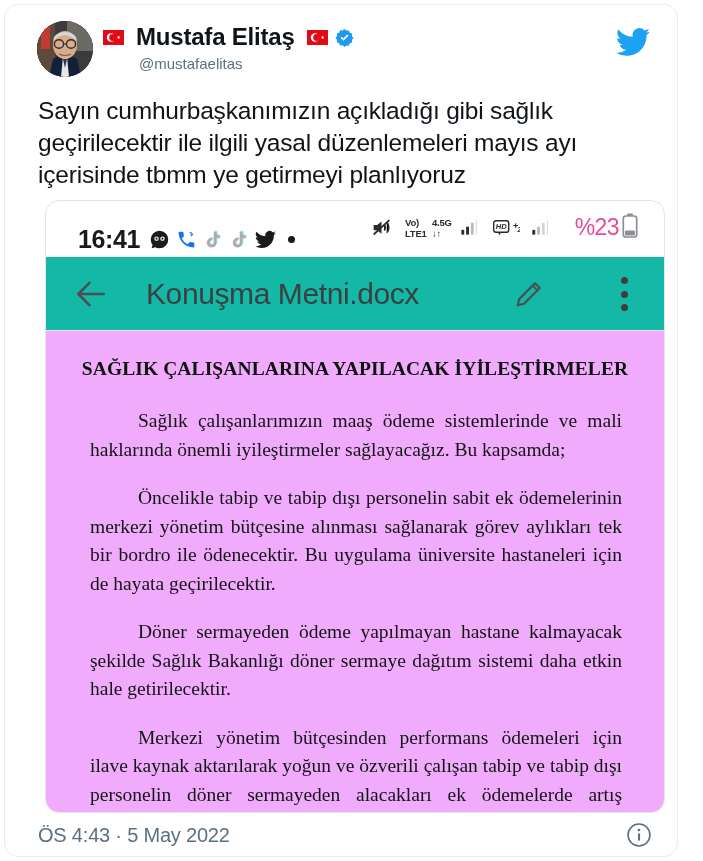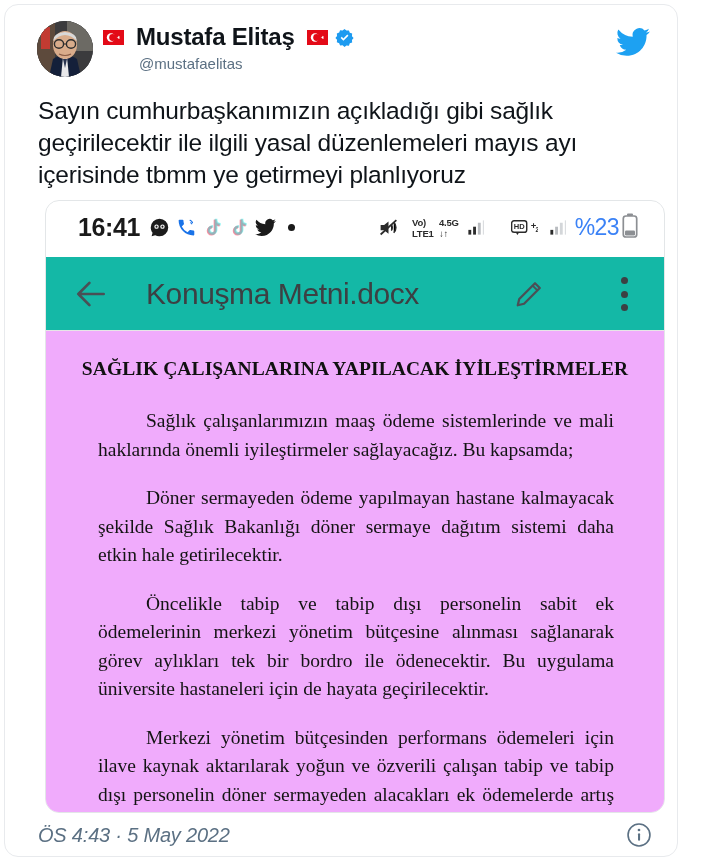--- a/index.html
+++ b/index.html
@@ -126,21 +126,21 @@
   
   .statusbar {
     position: absolute;
     left: 0; top: 0;
     width: 618px;
     height: 56px;
   }
   .sb-left {
     position: absolute;
     left: 32px;
-    top: 11px;
+    top: 23px;
     display: flex;
     align-items: center;
     height: 30px;
   }
   .sb-time {
     font-size: 25px;
     font-weight: 600;
     color: #1a1a1a;
     letter-spacing: -0.4px;
     margin-right: 9px;
@@ -175,23 +175,23 @@
     font-weight: bold;
     color: #2b2b2b;
     letter-spacing: -0.2px;
     height: 11px;
   }
   .sb-net-row span { display: inline-block; }
   .sb-net-row .lbl { width: 27px; }
   .sb-batt-text {
     font-size: 23px;
     font-weight: 500;
-    color: #3b82f6;
+    color: #ec4899;
     letter-spacing: -0.6px;
-    margin-left: 2px;
+    margin-left: 20px;
     line-height: 26px;
   }
   .sb-batt-icon { margin-left: 3px; }
 
   
   .doc-toolbar {
     position: absolute;
     left: 0; top: 56px;
     width: 618px;
     height: 74px;
@@ -263,21 +263,21 @@
     font-family: "Liberation Serif", serif;
     font-weight: bold;
     font-size: 19.5px;
     color: #111111;
     letter-spacing: 0.1px;
   }
   .doc-body {
     padding: 0 34px 0 36px;
   }
   .doc-p {
-    margin: 16px;
+    margin: 8px;
     padding: 0;
     font-family: "Liberation Serif", serif;
     font-size: 19.5px;
     line-height: 28.5px;
     color: #141414;
     text-align: justify;
     text-indent: 48px;
     margin-top: 20px;
   }
   .doc-p:first-child { margin-top: 27px; }
@@ -291,21 +291,20 @@
     height: 40px;
   }
   .ts {
     position: absolute;
     left: 33px;
     top: 6px;
     font-size: 20px;
     color: #5b7083;
     letter-spacing: -0.2px;
     line-height: 24px;
-    font-style: italic;
   }
   .info-icon {
     position: absolute;
     right: 27px;
     top: 5px;
     width: 26px;
     height: 26px;
   }
 </style>
 </head>
@@ -443,21 +442,21 @@
 
         <span class="sb-icon">
           <svg width="19" height="19" viewBox="0 0 24 24">
             <rect x="3" y="15" width="3.6" height="6" fill="#2b2b2b"></rect>
             <rect x="9" y="11" width="3.6" height="10" fill="#2b2b2b"></rect>
             <rect x="15" y="6" width="3.6" height="15" fill="#b9bcc0"></rect>
             <rect x="21.3" y="3" width="1.2" height="18" fill="#d3d6d9"></rect>
           </svg>
         </span>
 
-        <span class="sb-icon" style="margin-left:20px;">
+        <span class="sb-icon" style="margin-left:9px;font-style:italic;">
           <svg width="27" height="20" viewBox="0 0 34 20">
             <rect x="0.8" y="2.2" width="19" height="14.5" rx="3" fill="none" stroke="#2b2b2b" stroke-width="1.8"></rect>
             <path d="M6 16.7 L8 20 L10.4 16.7 Z" fill="#2b2b2b"></path>
             <text x="10.3" y="13" font-family="Liberation Sans, sans-serif" font-size="9.5" font-weight="bold" fill="#2b2b2b" text-anchor="middle">HD</text>
             <text x="25" y="12.5" font-family="Liberation Sans, sans-serif" font-size="12" font-weight="bold" fill="#2b2b2b">+</text>
             <text x="31" y="16" font-family="Liberation Sans, sans-serif" font-size="8" font-weight="bold" fill="#2b2b2b">2</text>
           </svg>
         </span>
 
         <span class="sb-icon" style="margin-left:4px;">
@@ -502,22 +501,22 @@
           <i></i>
           <i></i>
       </span>
     </div>
     <div class="tb-divider"></div>
 
     <div class="doc-page">
       <h1 class="doc-heading">SAĞLIK ÇALIŞANLARINA YAPILACAK İYİLEŞTİRMELER</h1>
       <div class="doc-body">
         <p class="doc-p">Sağlık çalışanlarımızın maaş ödeme sistemlerinde ve mali haklarında önemli iyileştirmeler sağlayacağız. Bu kapsamda;</p>
+        <p class="doc-p">Öncelikle tabip ve tabip dışı personelin sabit ek ödemelerinin merkezi yönetim bütçesine alınması sağlanarak görev aylıkları tek bir bordro ile ödenecektir. Bu uygulama üniversite hastaneleri için de hayata geçirilecektir.</p>
         <p class="doc-p">Döner sermayeden ödeme yapılmayan hastane kalmayacak şekilde Sağlık Bakanlığı döner sermaye dağıtım sistemi daha etkin hale getirilecektir.</p>
-        <p class="doc-p">Öncelikle tabip ve tabip dışı personelin sabit ek ödemelerinin merkezi yönetim bütçesine alınması sağlanarak görev aylıkları tek bir bordro ile ödenecektir. Bu uygulama üniversite hastaneleri için de hayata geçirilecektir.</p>
         <p class="doc-p">Merkezi yönetim bütçesinden performans ödemeleri için ilave kaynak aktarılarak yoğun ve özverili çalışan tabip ve tabip dışı personelin döner sermayeden alacakları ek ödemelerde artış yapılacaktır.</p>
 
       </div>
     </div>
   </div>
 
   <div class="tweet-footer">
     <span class="ts">ÖS 4:43 · 5 May 2022</span>
     <span class="info-icon">
       <svg width="26" height="26" viewBox="0 0 24 24">

